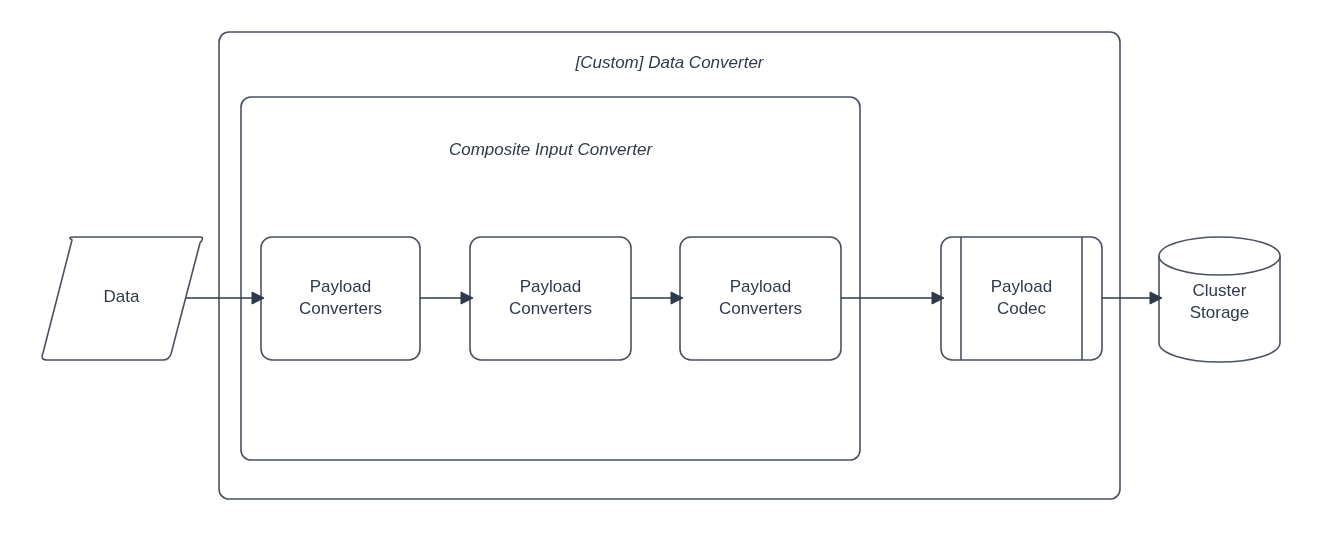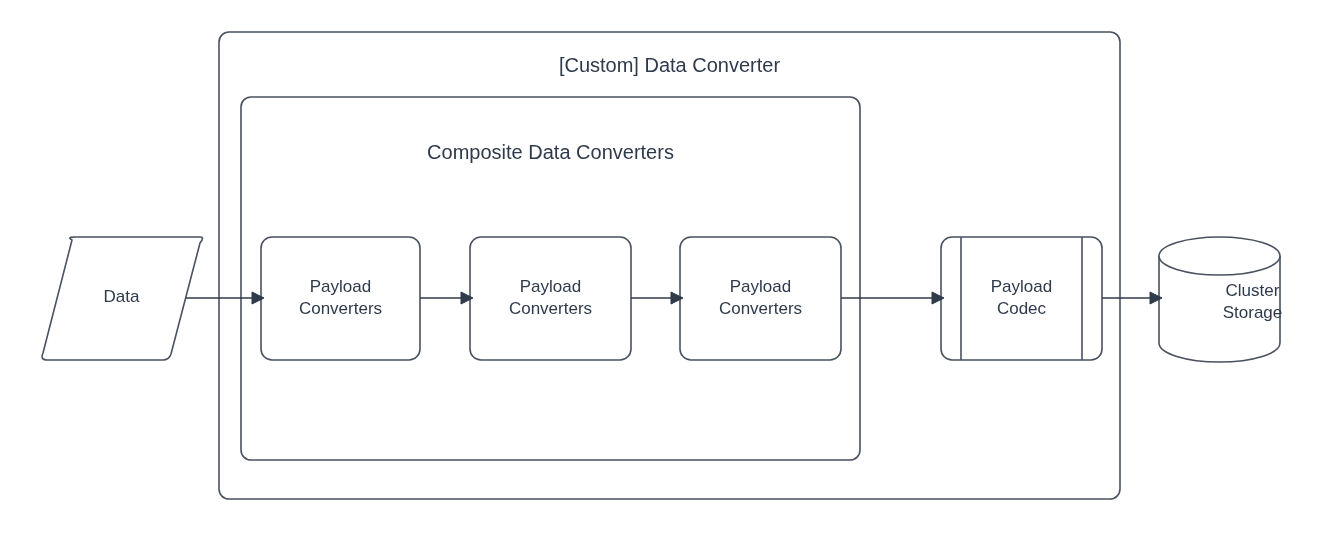--- a/index.html
+++ b/index.html
@@ -28,21 +28,22 @@
   .label {
     position: absolute;
     color: #2f3a4a;
     font-family: "Liberation Sans", sans-serif;
     text-align: center;
     line-height: 1.30;
     white-space: pre-line;
     user-select: none;
   }
   .label-container {
-    font-size: 20px;
+    font-size: 17px;
+    font-style: italic;
   }
   .label-node {
     font-size: 17px;
   }
 </style>
 </head>
 <body>
 
 <div id="canvas">
 
@@ -92,32 +93,32 @@
     </g>
 
     <g>
       <line x1="1102" y1="298" x2="1151" y2="298" stroke="#2f3a4a" stroke-width="1.6"></line>
       <path d="M 1150 292 L 1162 298 L 1150 304 Z" fill="#2f3a4a" stroke="#2f3a4a" stroke-width="1"></path>
     </g>
   </svg>
 
   <div class="label label-container" style="left:219px; top:52px; width:901px;">[Custom] Data Converter</div>
 
-  <div class="label label-container" style="left:241px; top:139px; width:619px;">Composite Data Converters</div>
+  <div class="label label-container" style="left:241px; top:139px; width:619px;">Composite Input Converter</div>
 
   <div class="label label-node" style="left:40px; top:286px; width:163px;">Data</div>
 
   <div class="label label-node" style="left:261px; top:276px; width:159px;">Payload
 Converters</div>
 
   <div class="label label-node" style="left:470px; top:276px; width:161px;">Payload
 Converters</div>
 
   <div class="label label-node" style="left:680px; top:276px; width:161px;">Payload
 Converters</div>
 
   <div class="label label-node" style="left:961px; top:276px; width:121px;">Payload
 Codec</div>
 
-  <div class="label label-node" style="left:1192px; top:280px; width:121px;">Cluster
+  <div class="label label-node" style="left:1159px; top:280px; width:121px;">Cluster
 Storage</div>
 
 </div>
 
 </body></html>

